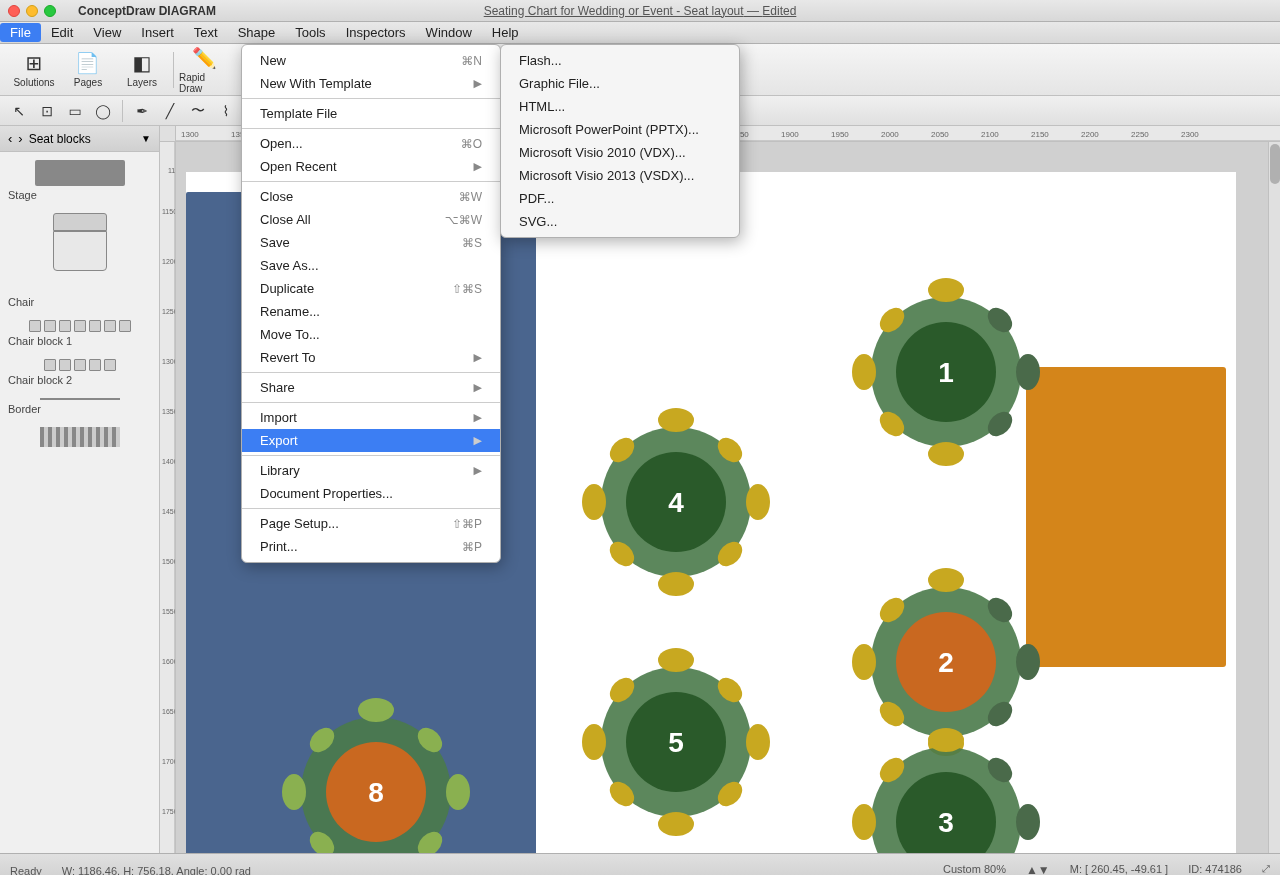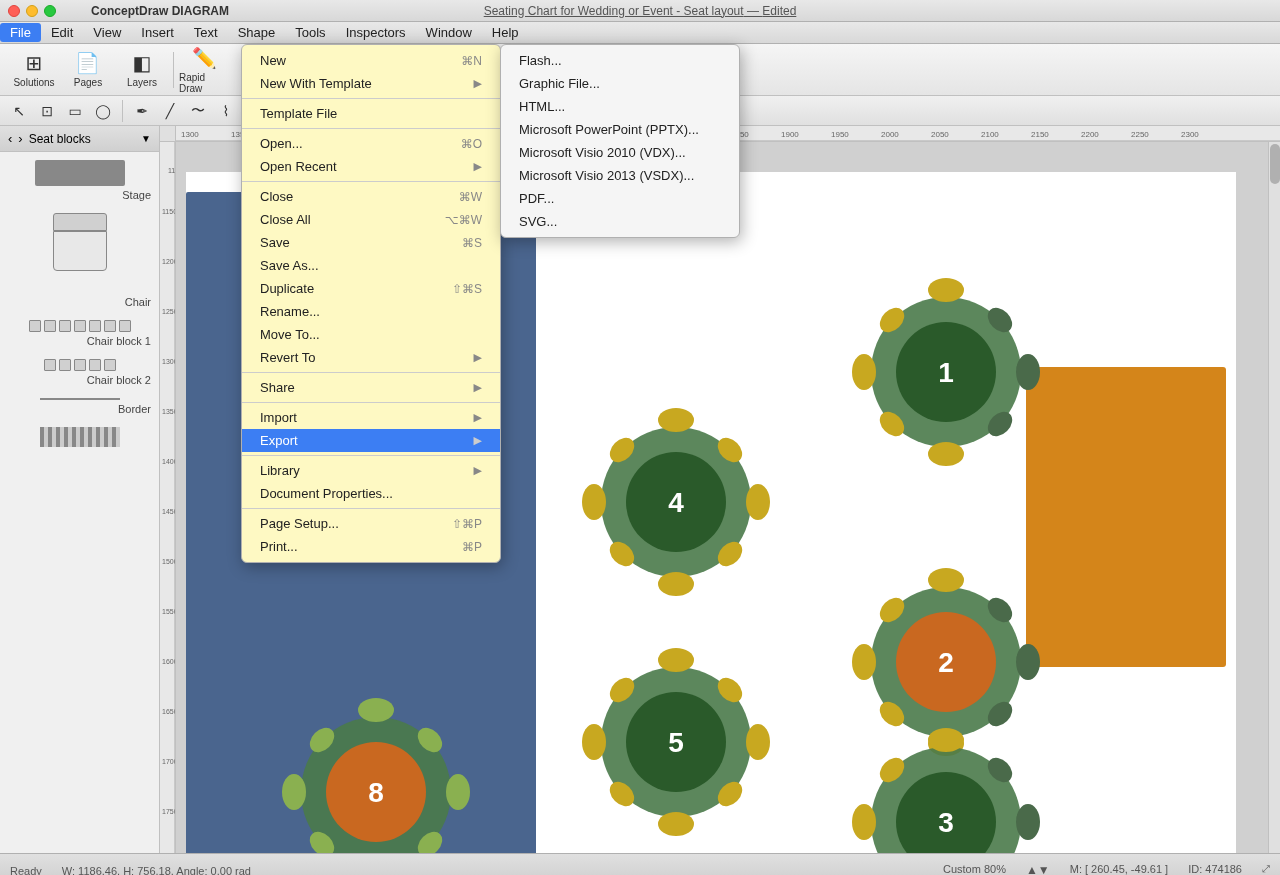--- a/index.html
+++ b/index.html
@@ -13,21 +13,21 @@
       align-items: center;
       padding: 0 8px;
       border-bottom: 1px solid #b0b0b0;
       position: relative;
     }
     .traffic-lights { display: flex; gap: 6px; }
     .tl { width: 12px; height: 12px; border-radius: 50%; }
     .tl.close { background: #ff5f57; border: 1px solid #e0443e; }
     .tl.min { background: #febc2e; border: 1px solid #d4a017; }
     .tl.max { background: #28c840; border: 1px solid #1aab29; }
-    .app-name { margin-left: 35px; font-size: 12px; font-weight: 600; color: #333; }
+    .app-name { margin-left: 22px; font-size: 12px; font-weight: 600; color: #333; }
     .title-center { position: absolute; left: 50%; transform: translateX(-50%); font-size: 12px; color: #555; text-decoration: underline; }
 
     
     #menubar {
       height: 22px;
       background: linear-gradient(180deg, #e8e8e8, #d8d8d8);
       display: flex;
       align-items: center;
       border-bottom: 1px solid #b0b0b0;
     }
@@ -126,21 +126,21 @@
       padding: 0 8px;
       border-bottom: 1px solid #c0c0c0;
       gap: 6px;
     }
     .sidebar-title { font-size: 12px; font-weight: 500; flex: 1; }
     .sidebar-nav { display: flex; gap: 2px; }
     #sidebar-content { flex: 1; overflow-y: auto; padding: 8px; }
     .shape-item {
       display: flex;
       flex-direction: column;
-      align-items: flex-end;
+      align-items: flex-start;
       margin-bottom: 12px;
     }
     .shape-preview {
       display: flex;
       align-items: center;
       justify-content: center;
       width: 100%;
       margin-bottom: 3px;
     }
     .shape-label { font-size: 11px; color: #444; text-align: center; }
@@ -243,21 +243,21 @@
       color: #555;
       gap: 20px;
     }
     .status-right { margin-left: auto; display: flex; gap: 20px; margin-top: 8px; }
 
     
     #file-menu {
       position: fixed;
       top: 44px;
       left: 241px;
-      background: #fef9c3;
+      background: #ffffff;
       border: 1px solid #b0b0b0;
       border-radius: 6px;
       box-shadow: 2px 4px 16px rgba(0,0,0,0.3);
       width: 260px;
       padding: 4px 0;
       z-index: 1000;
     }
     .menu-row {
       display: flex;
       align-items: center;

